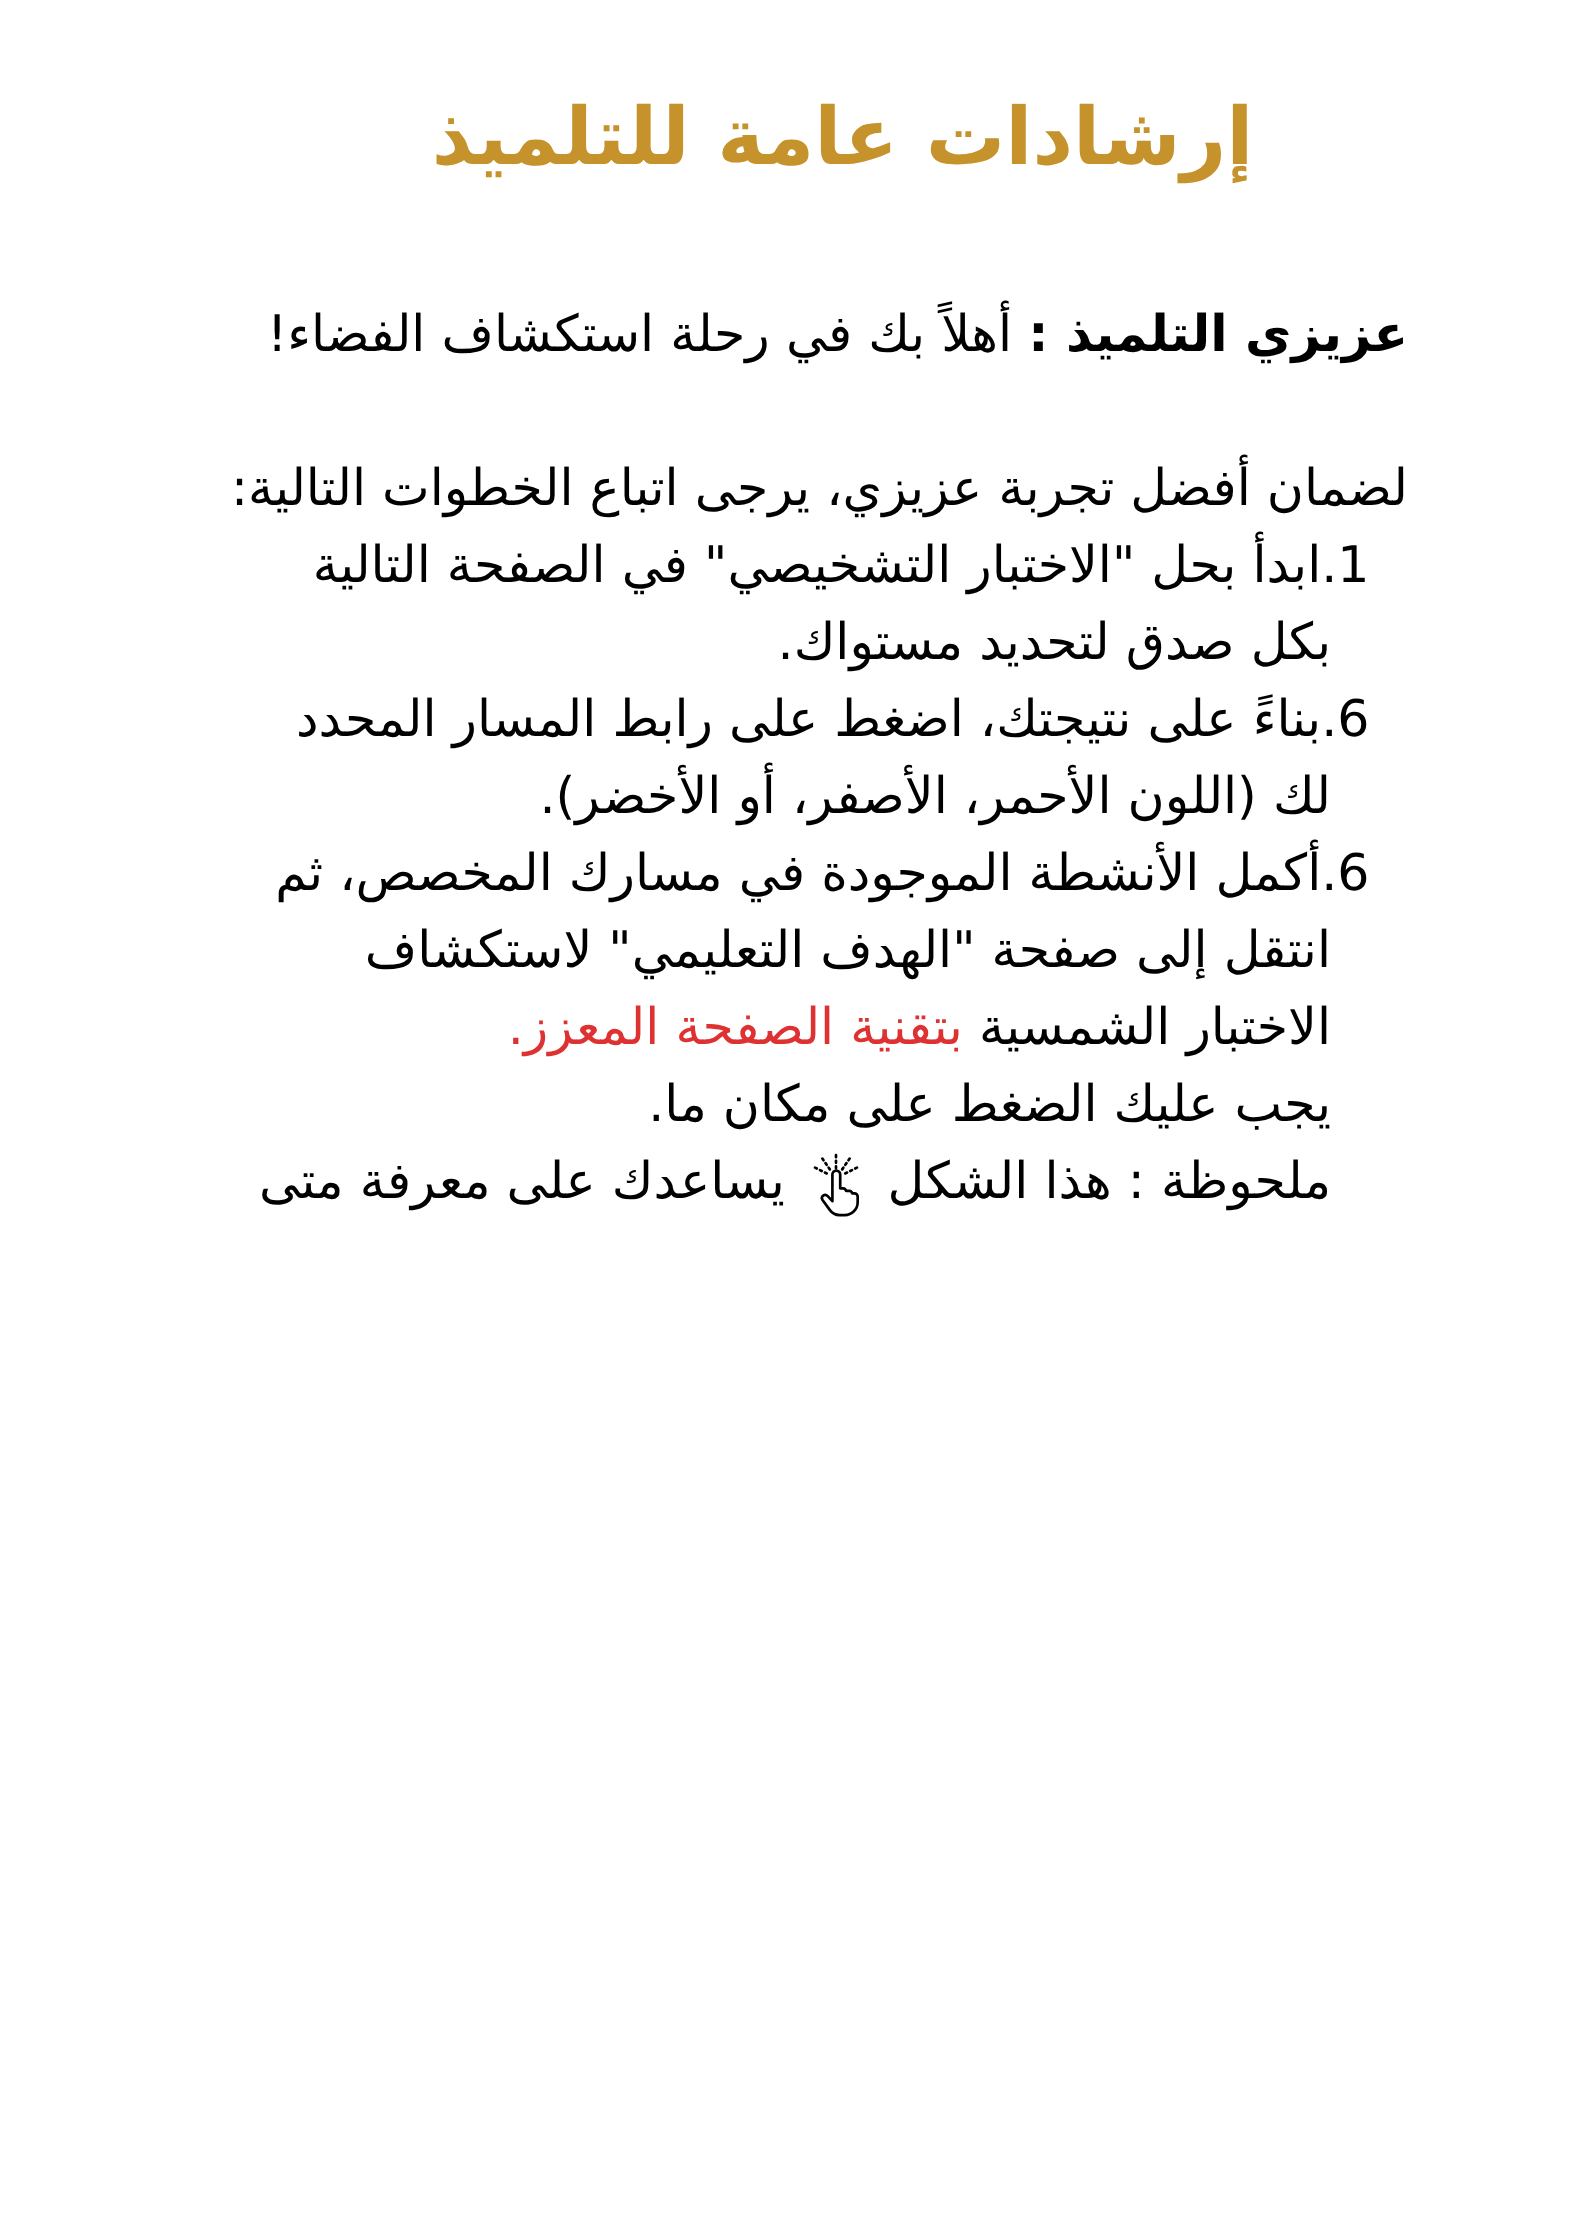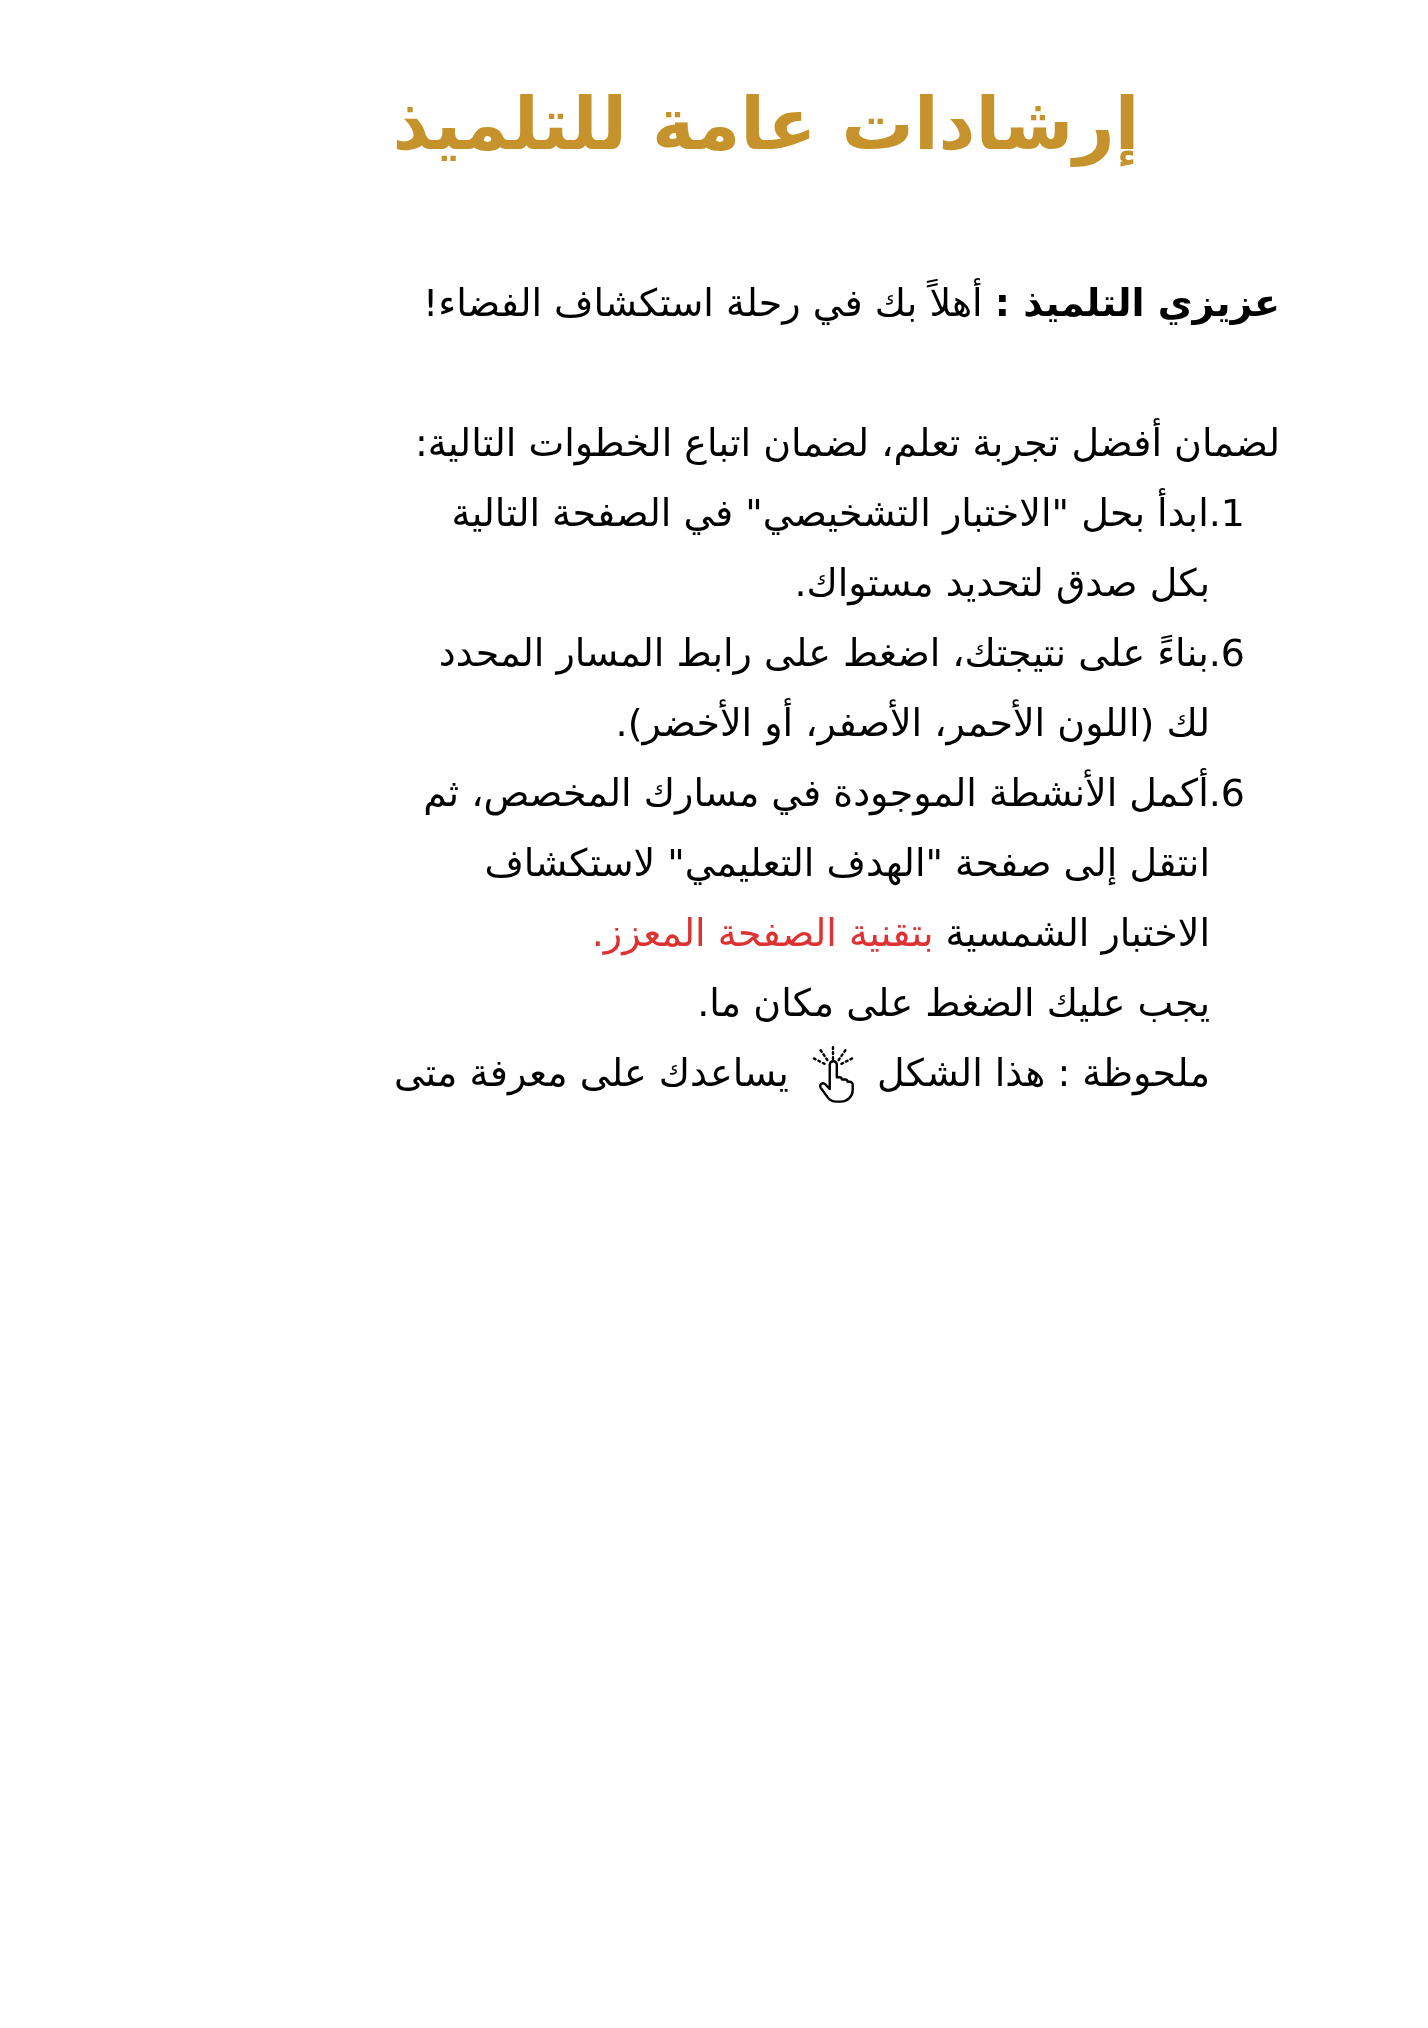--- a/index.html
+++ b/index.html
@@ -19,21 +19,21 @@
   .doc-title {
     margin-top: 78px;
     text-align: center;
     font-size: 72px;
     font-weight: bold;
     color: #C5922C;
     line-height: 1.3;
   }
   .content {
     margin: 96px 148px 0 120px;
-    font-size: 38px;
+    font-size: 46px;
     line-height: 70px;
     color: #000000;
   }
   .line { white-space: nowrap; }
   .intro-bold { font-weight: bold; }
   .spacer { height: 70px; }
   .step-first { padding-right: 35px; }
   .step-cont  { padding-right: 70px; }
   .note-line  { padding-right: 70px; }
   .red-text { color: #DE3131; }
@@ -54,21 +54,21 @@
   <div class="doc-title">إرشادات عامة للتلميذ</div>
 
   <div class="content">
 
     <div class="line">
       <span class="intro-bold">عزيزي التلميذ :</span><span> أهلاً بك في رحلة استكشاف الفضاء!</span>
     </div>
 
     <div class="spacer"></div>
 
-    <div class="line">لضمان أفضل تجربة تعلم، لضمان اتباع الخطوات التالية:</div>
+    <div class="line">لضمان أفضل تجربة عزيزي، يرجى اتباع الخطوات التالية:</div>
 
     <div>
 
       <div>
         <div class="line step-first">1.ابدأ بحل "الاختبار التشخيصي" في الصفحة التالية</div>
         <div class="line step-cont">بكل صدق لتحديد مستواك.</div>
       </div>
 
       <div>
         <div class="line step-first">6.بناءً على نتيجتك، اضغط على رابط المسار المحدد</div>

